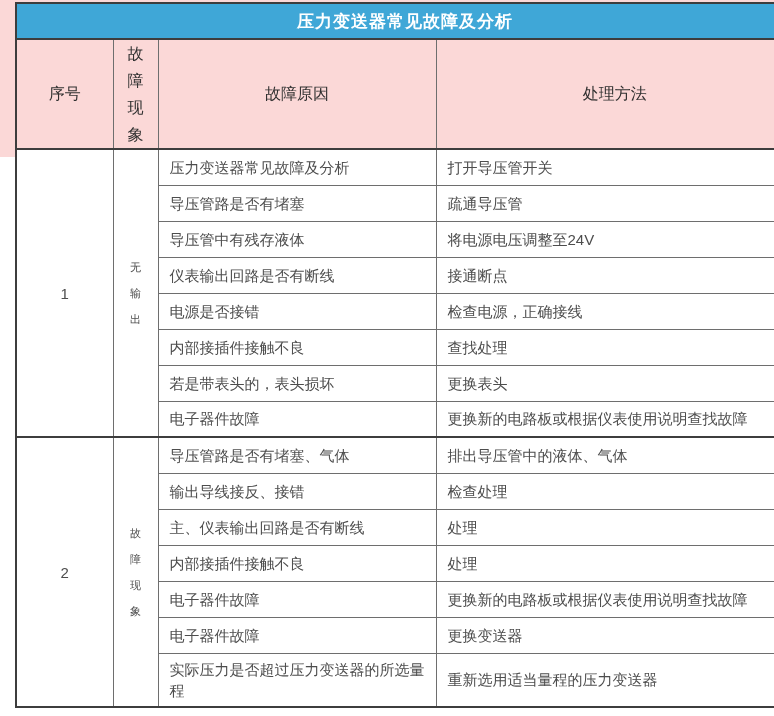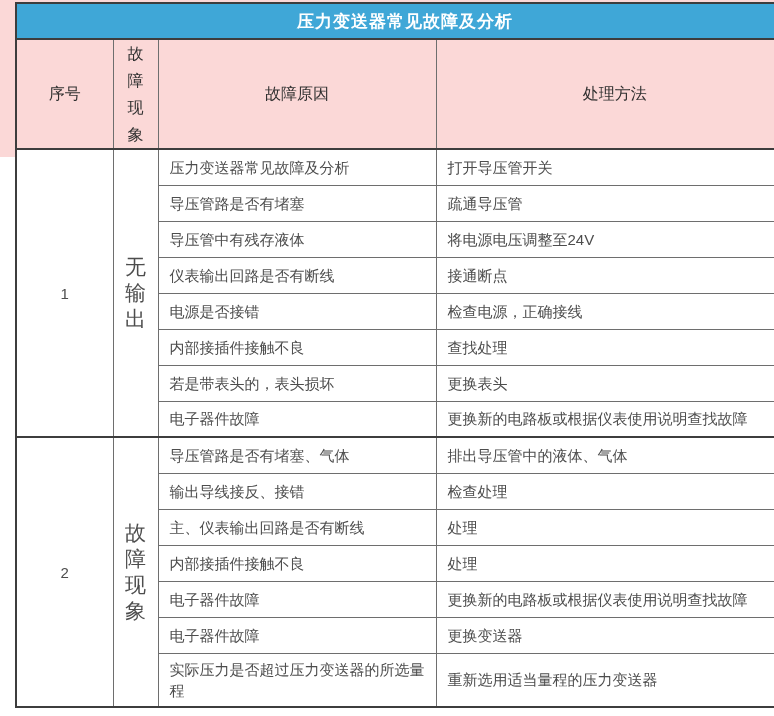--- a/index.html
+++ b/index.html
@@ -66,21 +66,21 @@
   td.serial { text-align: center; }
   td.phen   { text-align: center; }
   .vtext {
     display: block;
     width: 1.15em;
     margin: 0 auto;
     word-break: break-all;
     text-align: center;
   }
   tr.header-row .vtext { line-height: 27px; }
-  td.phen .vtext { line-height: 26px; font-size: 21px; }
+  td.phen .vtext { line-height: 26px; font-size: 11px; }
   td.cause, td.method {
     text-align: left;
     padding: 4px 10px 4px 11px;
     height: 36px;
     line-height: 21px;
   }
   tr.row-tall td.cause, tr.row-tall td.method { height: 54px; }
   tr.sec-start td {
     border-top: 2px solid var(--border_dark, #3d3d3d);
   }

